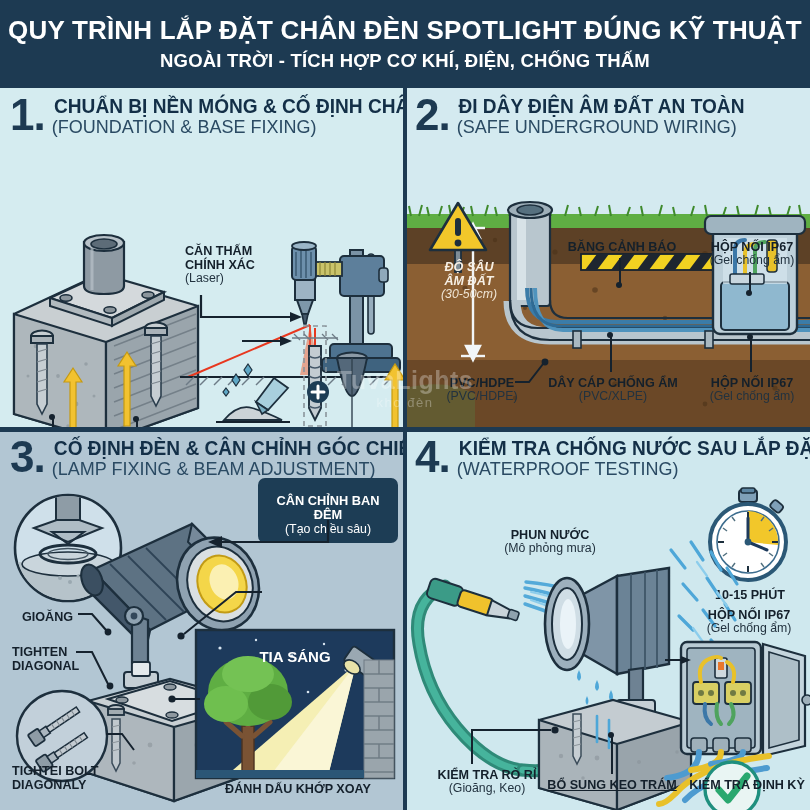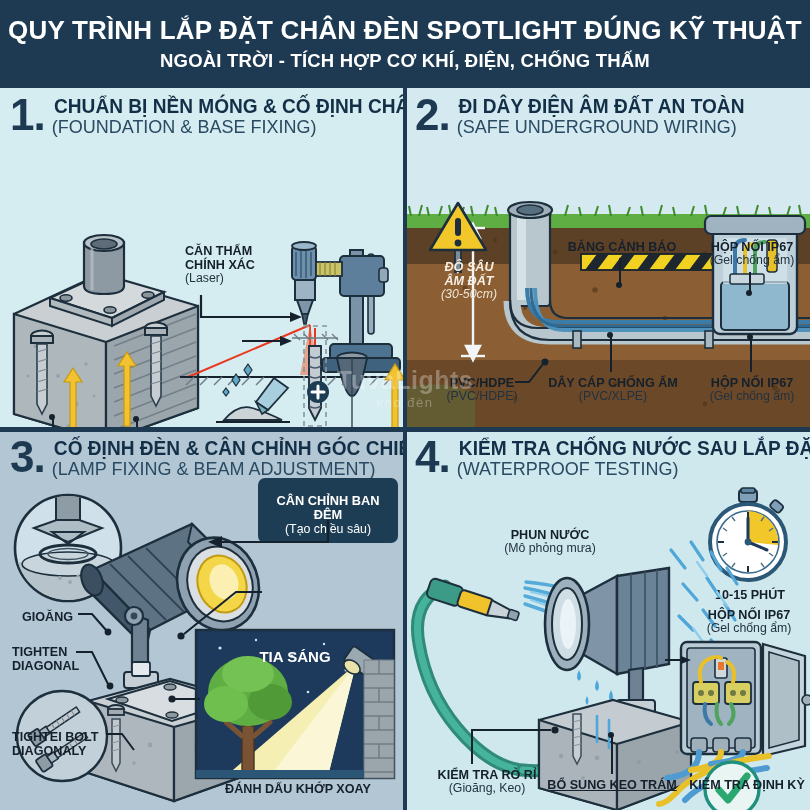--- a/index.html
+++ b/index.html
@@ -712,21 +712,21 @@
         </g>
       </svg>
     </div>
     <div class="art" style="left:104px;top:300px;">
       <svg width="34" height="26" viewBox="0 0 34 26">
           <path d="M2,4 L18,4 L30,20" stroke="#15222e" stroke-width="2" fill="none"></path>
         </svg>
     </div>
 
     <div class="lbl" style="left:14px;top:769px;width:0;height:0;"></div>
-    <div class="lbl" style="left:12px;top:300px;width:130px;">
+    <div class="lbl" style="left:12px;top:334px;width:130px;">
       <div>TIGHTEI BOLT</div>
       <div>DIAGONALY</div>
     </div>
 
     <div class="lbl c" style="left:208px;top:352px;width:180px;">
       <div>ĐÁNH DẤU KHỚP XOAY</div>
     </div>
   </div>
 
   <div class="panel" id="p4">

